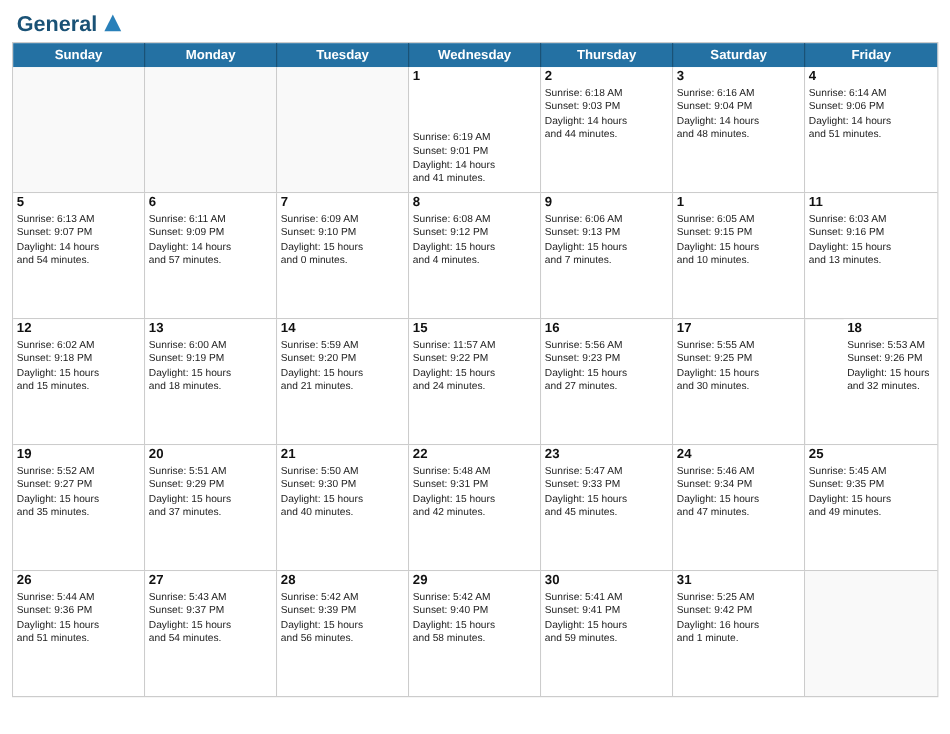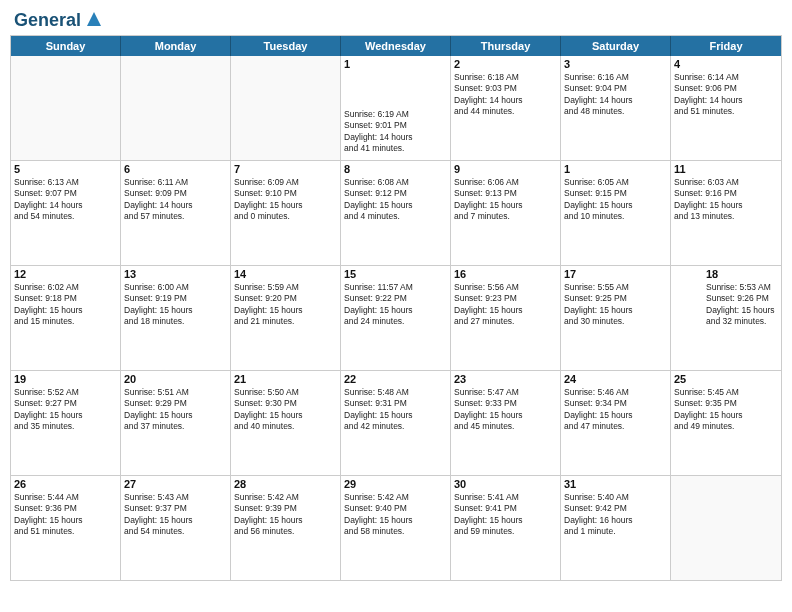--- a/index.html
+++ b/index.html
@@ -339,21 +339,21 @@
           </div>
           <div class="cal-cell" style="min-height: 104px;">
             <div class="day-num">30</div>
             <div class="cell-text" style="white-space: pre-line;">Sunrise: 5:41 AM
 Sunset: 9:41 PM
 Daylight: 15 hours
 and 59 minutes.</div>
           </div>
           <div class="cal-cell" style="min-height: 104px;">
             <div class="day-num">31</div>
-            <div class="cell-text" style="white-space: pre-line;">Sunrise: 5:40 AM
+            <div class="cell-text" style="white-space: pre-line;">Sunrise: 5:25 AM
 Sunset: 9:42 PM
 Daylight: 16 hours
 and 1 minute.</div>
           </div>
           <div class="cal-cell empty" style="min-height: 104px;"></div>
         </div>
       </div>
   </div>
 </div>
 

